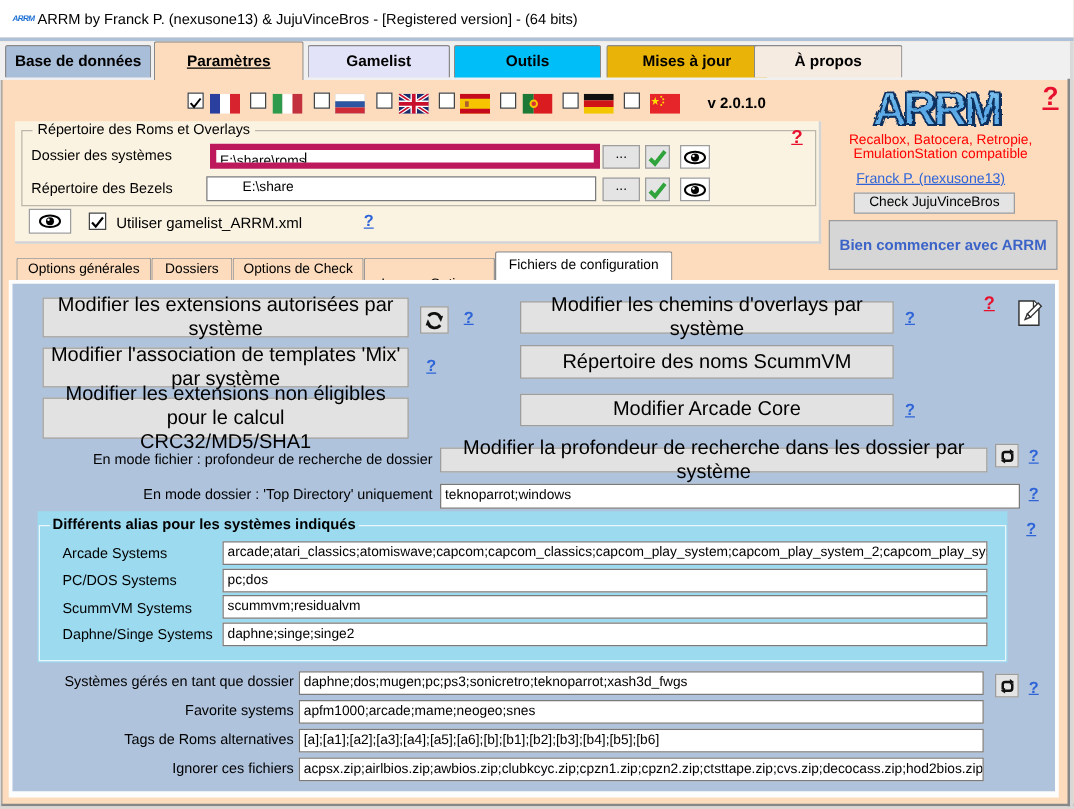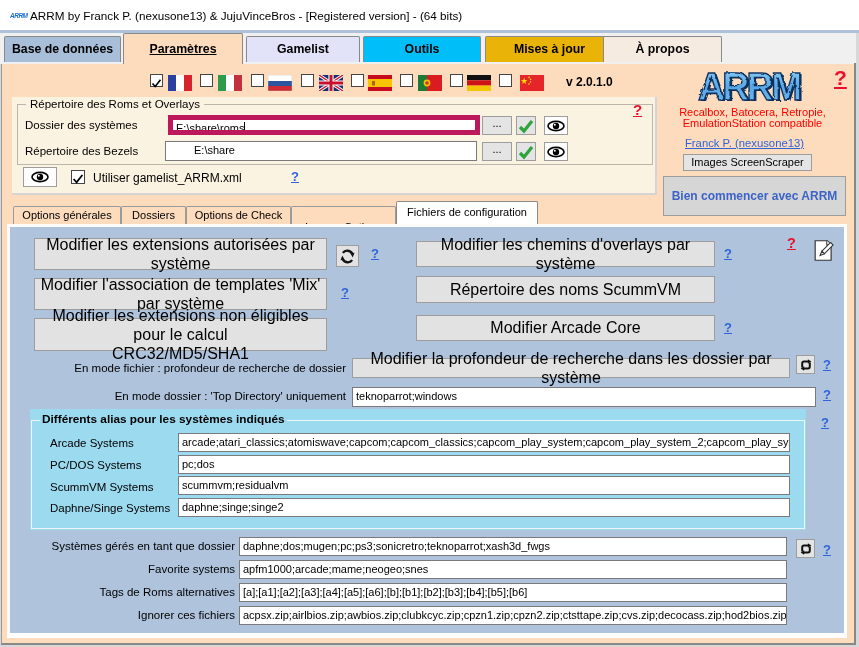--- a/index.html
+++ b/index.html
@@ -158,21 +158,21 @@
         </linearGradient>
       </defs>
       <g filter="url(#rough)">
         <text x="57" y="37" text-anchor="middle" font-family="Liberation Sans, sans-serif" font-size="40" font-weight="bold" letter-spacing="-3" fill="#10305E" transform="scale(0.94,0.95)">ARRM</text>
         <text x="55" y="36" text-anchor="middle" font-family="Liberation Sans, sans-serif" font-size="40" font-weight="bold" letter-spacing="-3" fill="url(#lg)" stroke="#10305E" stroke-width="1.5" transform="scale(0.94,0.95)">ARRM</text>
       </g>
     </svg></div>
 <div class="redq" style="left:834px; top:66px; font-size:21px;">?</div>
 <div class="abs" style="left:660px; top:107px; width:185px; text-align:center; font-size:11px; line-height:10.5px; color:#FF0000;">Recalbox, Batocera, Retropie,<br>EmulationStation compatible</div>
 <div class="abs" style="left:652px; top:137px; width:185px; text-align:center; font-size:11.3px;"><span style="color:#2E64D8; text-decoration:underline;">Franck P. (nexusone13)</span></div>
-<div class="btn" style="left:683px; top:154px; width:129px; height:17px; font-size:11px; line-height:15px;">Images  ScreenScraper</div>
+<div class="btn" style="left:683px; top:154px; width:129px; height:17px; font-size:11px; line-height:15px;">Check  JujuVinceBros</div>
 <div class="btn" style="left:663px; top:176px; width:183px; height:40px; font-size:12px; font-weight:bold; color:#3B63C8; background:#D6D6D6; line-height:38px; white-space:nowrap;">Bien commencer avec ARRM</div>
 
 <div class="subtab" style="left:13px; top:206px; width:108px; height:18px; padding-top:2px;">Options générales</div>
 <div class="subtab" style="left:121px; top:206px; width:65px; height:18px; padding-top:2px;">Dossiers</div>
 <div class="subtab" style="left:186px; top:206px; width:105px; height:18px; padding-top:2px;">Options de Check</div>
 <div class="subtab" style="left:291px; top:206px; width:105px; height:18px; padding-top:14px;">Images Options</div>
 <div class="subtab" style="left:396px; top:201px; width:142px; height:23px; padding-top:4px; background:#FFFFFF; border-color:#8A8A8A;">Fichiers de configuration</div>
 
 <div class="abs panelw"></div>
 <div class="abs panel"></div>

